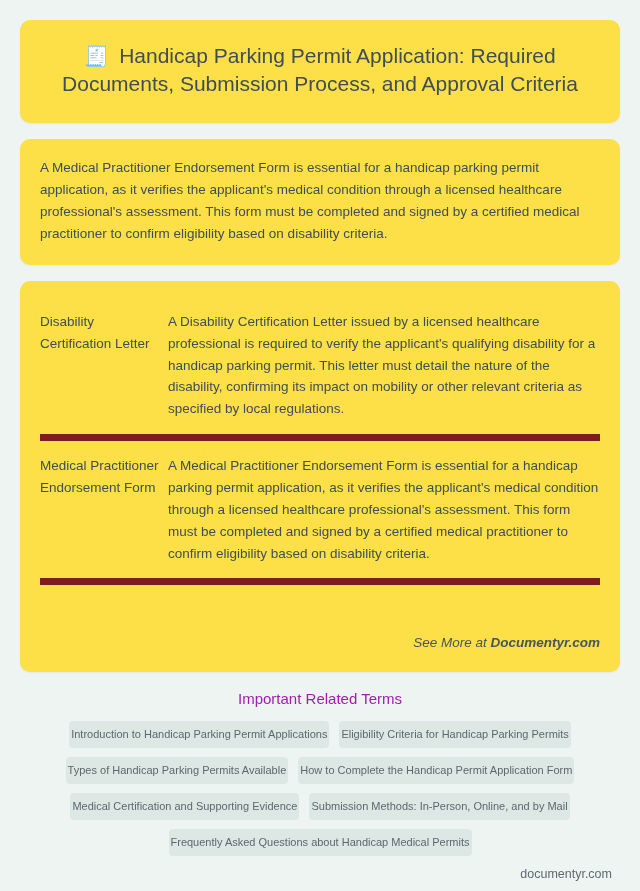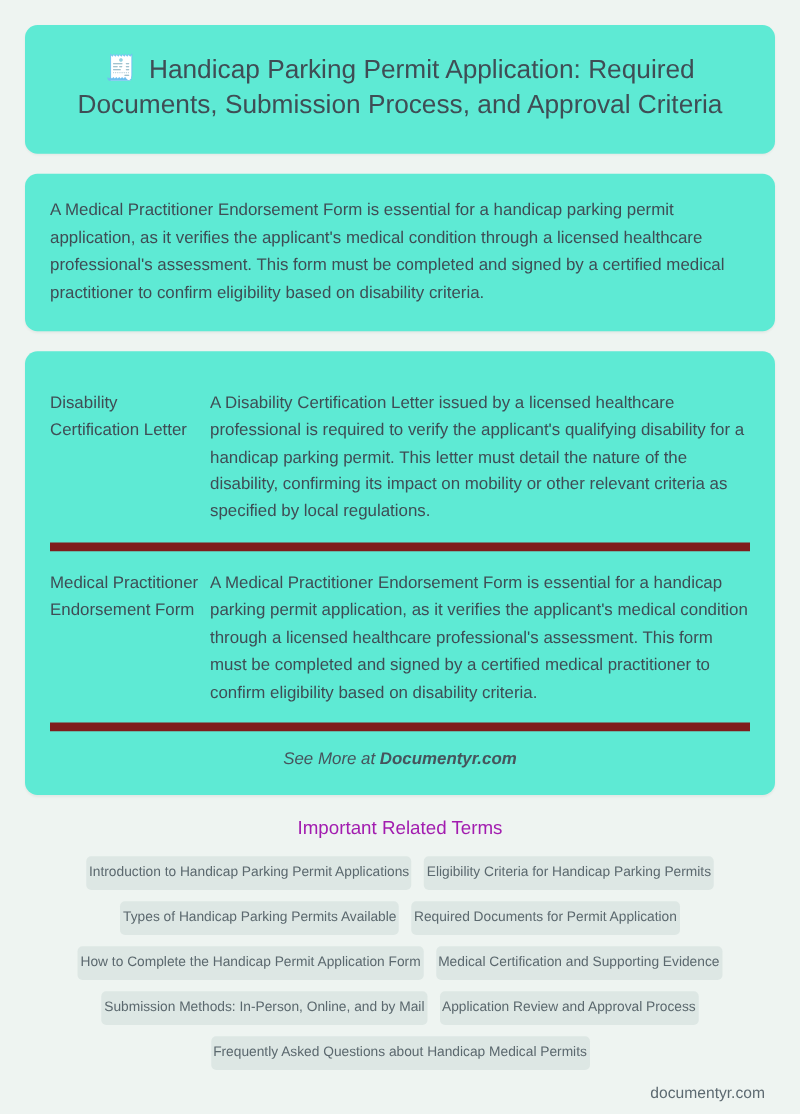--- a/index.html
+++ b/index.html
@@ -16,21 +16,21 @@
   }
   .page {
     width: 640px;
     height: 891px;
     box-sizing: border-box;
     padding: 20px 20px 0 20px;
     display: flex;
     flex-direction: column;
   }
   .card {
-    background: #5eead4;
+    background: #fde047;
     border-radius: 10px;
     box-shadow: 0 1px 2px rgba(0,0,0,0.05);
   }
 
   
   .header-card {
     padding: 22px 26px 26px 26px;
     margin-bottom: 16px;
   }
   .header-inner {
@@ -89,25 +89,26 @@
   }
   td.term-cell {
     width: 128px;
     padding-right: 14px;
     color: #46545c;
   }
   td.desc-cell {
     padding-left: 4px;
   }
   .see-more {
-    text-align: center;
+    text-align: right;
     font-size: 13.5px;
     font-style: italic;
     color: #46545c;
     padding: 14px 0 12px 0;
+    margin-top: 36px;
   }
   .see-more b {
     font-weight: bold;
     font-style: italic;
   }
 
   
   .related-title {
     text-align: center;
     font-size: 15px;
@@ -174,25 +175,23 @@
     </table>
     <div class="see-more"><span>See More at </span><b>Documentyr.com</b></div>
   </div>
 
   <div>
     <h2 class="related-title">Important Related Terms</h2>
     <div class="chips">
       <span class="chip">Introduction to Handicap Parking Permit Applications</span>
       <span class="chip">Eligibility Criteria for Handicap Parking Permits</span>
       <span class="chip">Types of Handicap Parking Permits Available</span>
-      <span class="chip">Required Documents for Permit Application</span>
       <span class="chip">How to Complete the Handicap Permit Application Form</span>
       <span class="chip">Medical Certification and Supporting Evidence</span>
       <span class="chip">Submission Methods: In-Person, Online, and by Mail</span>
-      <span class="chip">Application Review and Approval Process</span>
       <span class="chip">Frequently Asked Questions about Handicap Medical Permits</span>
     </div>
   </div>
 
   <div class="footer">
     <span>documentyr.com</span>
   </div>
 
 </div>
 

